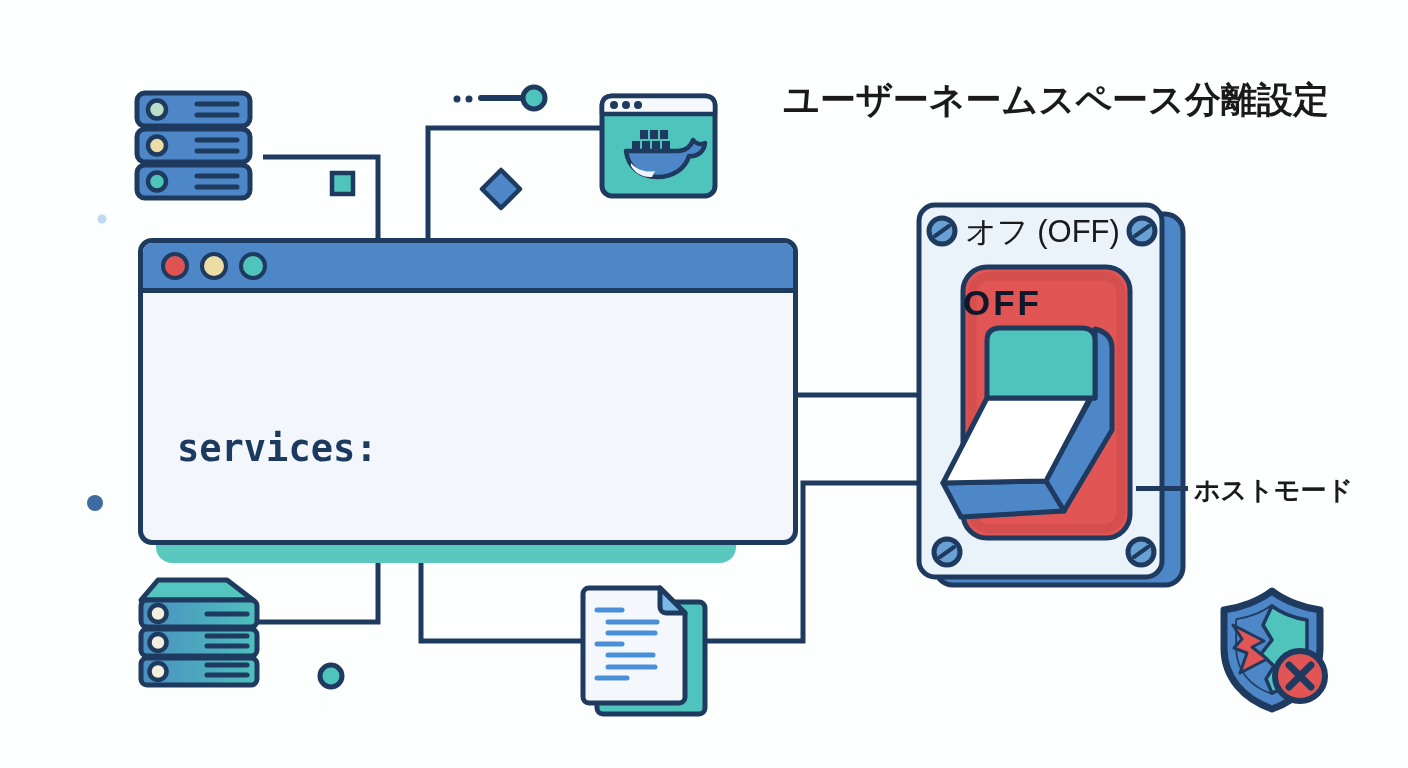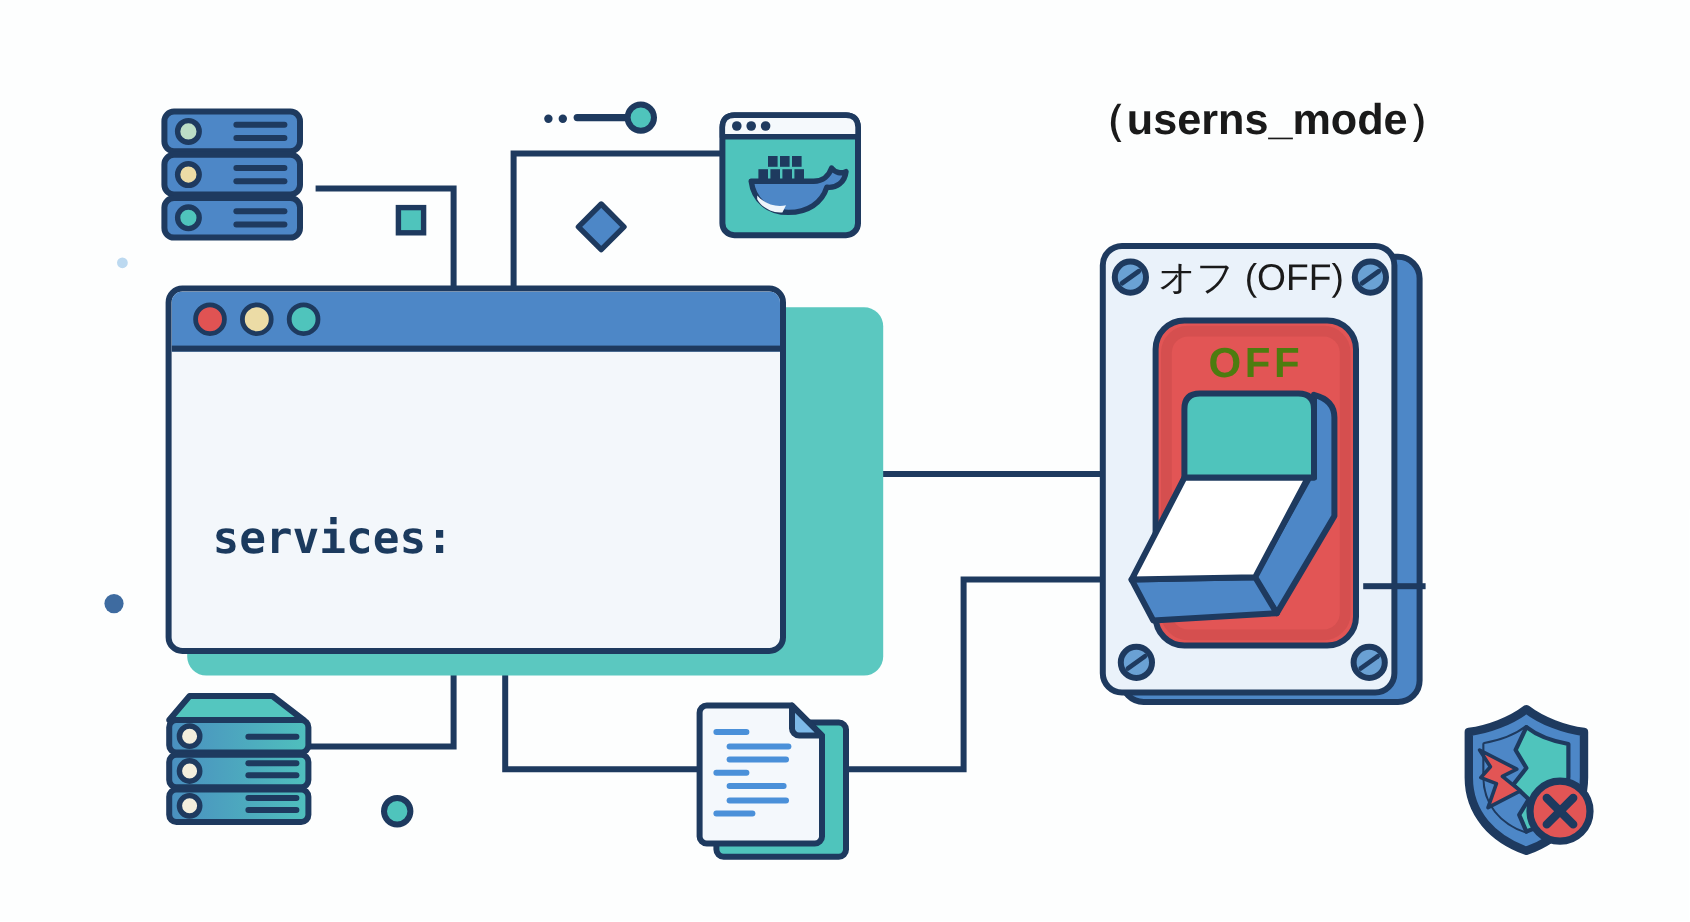--- a/index.html
+++ b/index.html
@@ -18,36 +18,36 @@
   
   .f-navy{fill:var(--navy)} .f-blue{fill:var(--blue)} .f-teal{fill:var(--teal)}
   .f-red{fill:var(--red)} .f-plate{fill:var(--plate-bg)} .f-screw{fill:var(--screw)}
   .f-paper{fill:var(--paper)} .f-fold{fill:var(--fold-blue)} .f-white{fill:#fff} .f-grn{fill:var(--green-led)} .f-crm{fill:var(--cream)}
   .f-tb{fill:var(--titlebar-white)} .f-ledcream{fill:var(--led-cream)}
   .s-navy{stroke:var(--navy)} .s-doc{stroke:var(--doc-line)} .s-rdark{stroke:var(--red-dark)}
   .rj{stroke-linejoin:round} .rc{stroke-linecap:round}
   .connector{fill:none;stroke:var(--navy);stroke-width:5;}
   
   .code-shadow{left:156px;top:256px;width:580px;height:307px;background:var(--shadow-teal);border-radius:16px;}
-  .code-window{left:138px;top:238px;width:517px;height:307px;background:var(--window-bg);
+  .code-window{left:138px;top:238px;width:660px;height:307px;background:var(--window-bg);
     border:5px solid var(--navy);border-radius:14px;box-sizing:border-box;overflow:hidden;}
   .code-titlebar{height:45px;background:var(--blue);border-bottom:5px solid var(--navy);
     display:flex;align-items:center;padding-left:18px;gap:11px;}
   .tl-dot{width:20px;height:20px;border-radius:50%;border:4px solid var(--navy);box-sizing:content-box;}
   .tl-red{background:#e05353}.tl-cream{background:var(--cream)}.tl-teal{background:var(--teal)}
   .code-body{padding:26px 0 0 34px;font-family:"DejaVu Sans Mono","Liberation Mono",monospace;
     font-weight:bold;font-size:37px;line-height:52px;color:var(--code-text);white-space:pre;}
   .code-line{display:block;}
   
   .ttl{left:750px;top:74px;width:612px;text-align:center;font-size:36px;font-weight:bold;
     color:var(--text-dark);line-height:1.42;}
   .switch-top-label{left:940px;top:211px;width:205px;text-align:center;font-size:31px;
     font-weight:normal;color:var(--text-dark);z-index:6;}
-  .off-label{left:963px;top:283px;width:167px;text-align:center;font-size:35px;font-weight:800;
-    color:#4d7c0f;letter-spacing:3px;z-index:6;}
+  .off-label{left:963px;top:283px;width:167px;text-align:left;font-size:35px;font-weight:800;
+    color:#0f172a;letter-spacing:3px;z-index:6;}
   .host-label{left:1194px;top:473px;font-size:26px;font-weight:bold;color:var(--text-dark);z-index:6;}
   .effect{left:845px;top:613px;width:392px;text-align:center;font-size:31px;font-weight:bold;
     color:var(--text-dark);line-height:1.5;}
   .tick{left:1136px;top:486px;width:52px;height:5px;background:var(--navy);z-index:5;}
   .z2{z-index:2}.z3{z-index:3}
 </style>
 </head>
 <body>
 
 <div class="canvas">
@@ -202,20 +202,21 @@
     <path d="M72,23 C63,30 49,35 37,37 V64 C37,87 51,103 72,110 L66,96 L74,83 L61,71 L72,57 L63,42 Z" class="f-blue"></path>
     <path d="M72,23 L63,42 L72,57 L61,71 L74,83 L66,96 L72,110" fill="none" class="s-navy rj rc" stroke-width="3.5"></path>
     <path d="M33,42 L64,58 L52,64 L67,76 L40,90 L47,70 L34,65 L42,56 Z" class="f-red s-navy rj" stroke-width="3"></path>
     <circle cx="100" cy="93" r="25" class="f-red s-navy" stroke-width="6"></circle>
     <path d="M89,82 L111,104 M111,82 L89,104" fill="none" class="s-navy rc" stroke-width="7"></path>
   </svg>
 
   <div class="abs tick"></div>
 
   <div class="abs ttl z3">
-    <div>（userns_mode）</div>
+    <div>ユーザーネームスペース分離設定</div>
   </div>
 
   <div class="abs switch-top-label">オフ (OFF)</div>
   <div class="abs off-label">OFF</div>
+  <div class="abs host-label">ホストモード</div>
 
 
 </div>
 
 </body></html>

